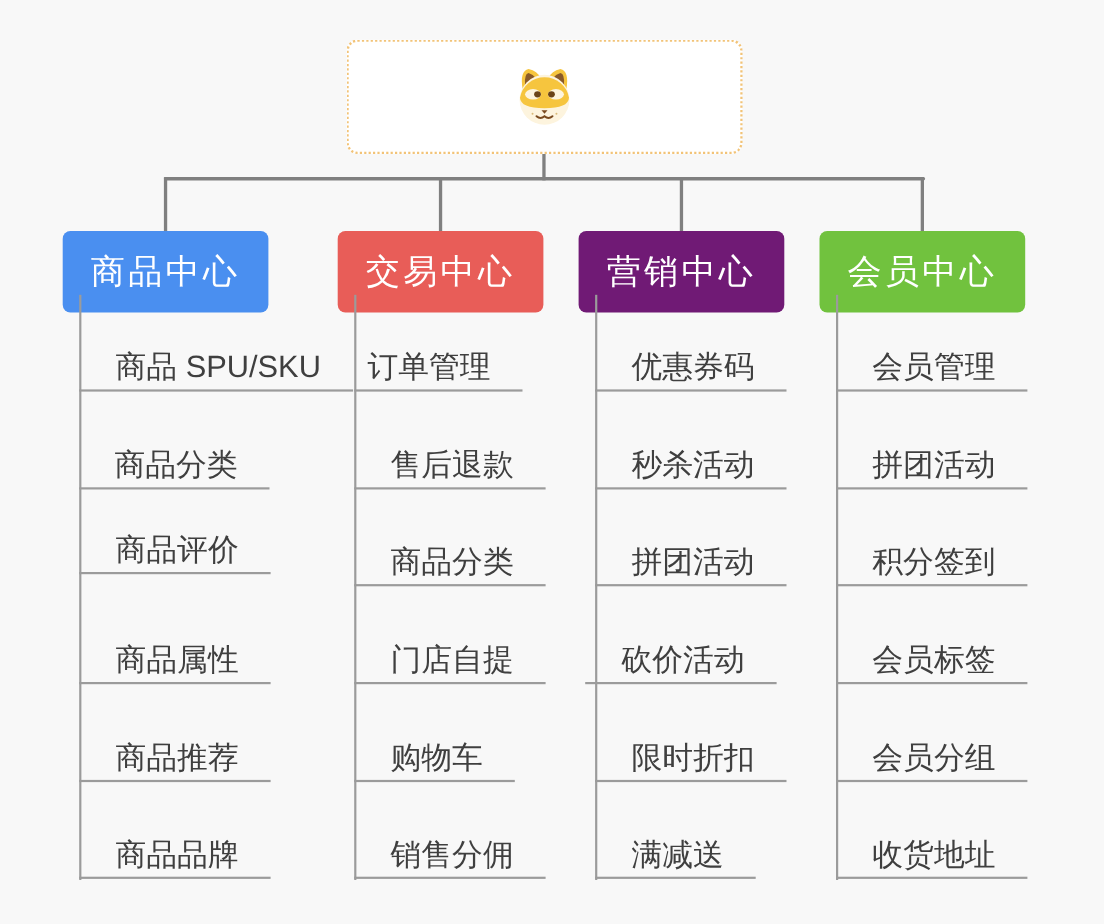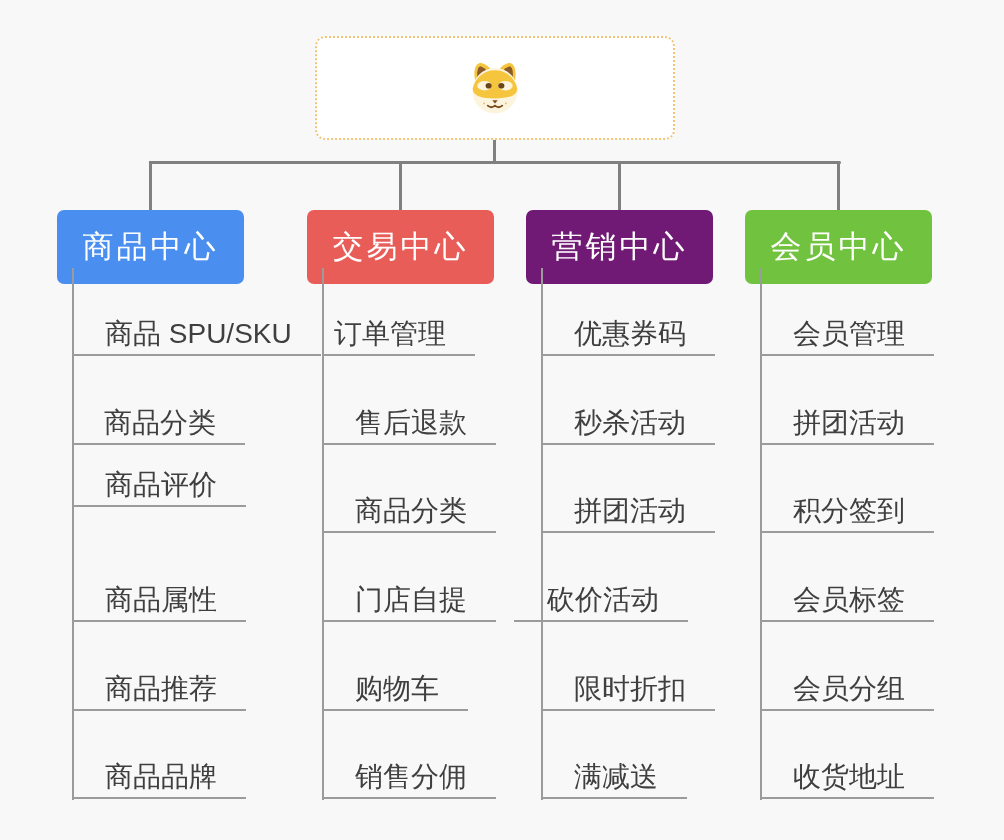--- a/index.html
+++ b/index.html
@@ -92,40 +92,40 @@
       </svg>
     </span>
   </div>
 
   <div id="branches-layer">
       <div class="drop" style="left: 149px;"></div>
       <div class="branch-box" style="left: 57px; background: rgb(74, 143, 240);">商品中心</div>
       <div class="trunk" style="left: 72px;"></div>
       <div class="leaf" style="left: 72px; top: 320px;">商品 SPU/SKU</div>
       <div class="leaf" style="left: 72px; top: 409px; padding-left: 32px;">商品分类</div>
-      <div class="leaf" style="left: 72px; top: 471px;">商品评价</div>
+      <div class="leaf" style="left: 72px; top: 486px;">商品评价</div>
       <div class="leaf" style="left: 72px; top: 586px;">商品属性</div>
       <div class="leaf" style="left: 72px; top: 675px;">商品推荐</div>
       <div class="leaf" style="left: 72px; top: 763px;">商品品牌</div>
       <div class="drop" style="left: 399px;"></div>
       <div class="branch-box" style="left: 307px; background: rgb(232, 93, 88);">交易中心</div>
       <div class="trunk" style="left: 322px;"></div>
       <div class="leaf" style="left: 322px; top: 320px; padding-left: 12px;">订单管理</div>
       <div class="leaf" style="left: 322px; top: 409px;">售后退款</div>
       <div class="leaf" style="left: 322px; top: 497px;">商品分类</div>
       <div class="leaf" style="left: 322px; top: 586px;">门店自提</div>
       <div class="leaf" style="left: 322px; top: 675px;">购物车</div>
       <div class="leaf" style="left: 322px; top: 763px;">销售分佣</div>
       <div class="drop" style="left: 618px;"></div>
       <div class="branch-box" style="left: 526px; background: #701a75;">营销中心</div>
       <div class="trunk" style="left: 541px;"></div>
       <div class="leaf" style="left: 541px; top: 320px;">优惠券码</div>
       <div class="leaf" style="left: 541px; top: 409px;">秒杀活动</div>
       <div class="leaf" style="left: 541px; top: 497px;">拼团活动</div>
-      <div class="leaf" style="left: 514px; top: 586px;">砍价活动</div>
+      <div class="leaf" style="left: 532px; top: 586px;">砍价活动</div>
       <div class="leaf" style="left: 541px; top: 675px;">限时折扣</div>
       <div class="leaf" style="left: 541px; top: 763px;">满减送</div>
       <div class="drop" style="left: 837px;"></div>
       <div class="branch-box" style="left: 745px; background: rgb(113, 194, 62);">会员中心</div>
       <div class="trunk" style="left: 760px;"></div>
       <div class="leaf" style="left: 760px; top: 320px;">会员管理</div>
       <div class="leaf" style="left: 760px; top: 409px;">拼团活动</div>
       <div class="leaf" style="left: 760px; top: 497px;">积分签到</div>
       <div class="leaf" style="left: 760px; top: 586px;">会员标签</div>
       <div class="leaf" style="left: 760px; top: 675px;">会员分组</div>

